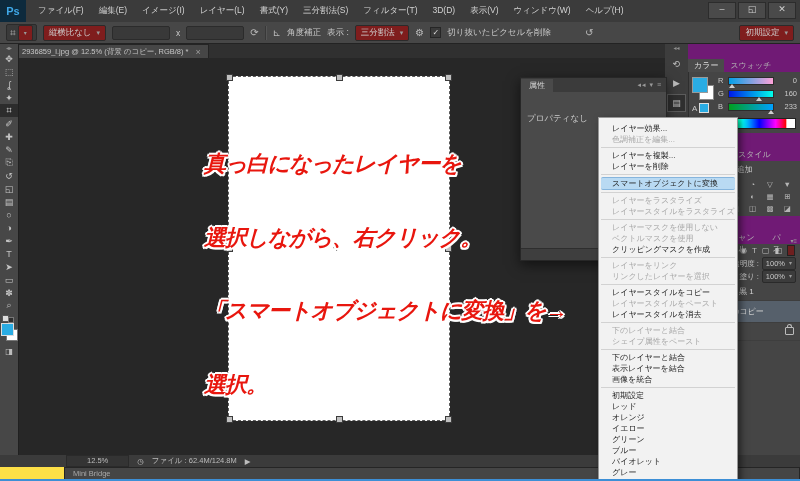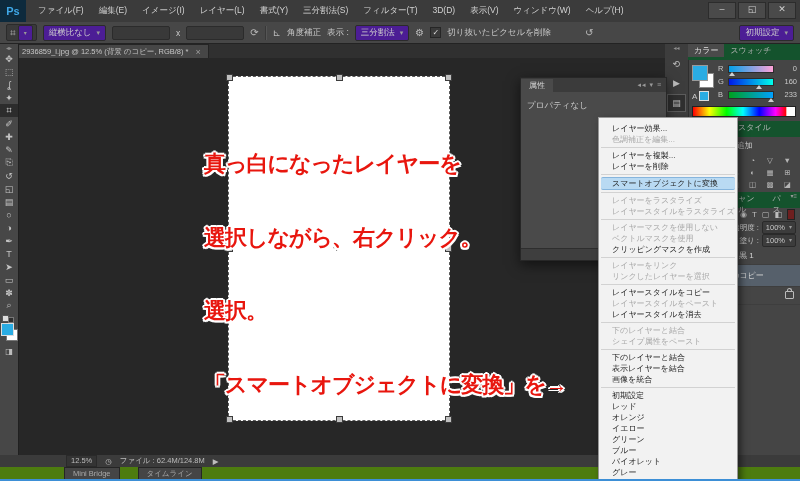--- a/index.html
+++ b/index.html
@@ -14,21 +14,21 @@
   .menus > div{padding:2px 2px;}
   .winbtns{position:absolute;right:4px;top:2px;display:flex;gap:2px;}
   .winbtns > div{width:26px;height:15px;background:#4a4a4a;border:1px solid #2c2c2c;
                  font-size:9px;line-height:13px;text-align:center;color:#cfcfcf;}
   
   .optionsbar{position:absolute;left:0;top:22px;width:800px;height:22px;background:#474747;
               border-bottom:1px solid #232323;display:flex;align-items:center;gap:6px;
               padding:0 6px;font-size:8.5px;z-index:2;box-sizing:border-box;}
   .toolchip{display:flex;align-items:center;gap:2px;background:#3a3a3a;border:1px solid #2b2b2b;
             height:15px;padding:0 3px;border-radius:2px;}
-  .dd{display:flex;align-items:center;gap:5px;background:#4c1d95;border:1px solid #2b2b2b;
+  .dd{display:flex;align-items:center;gap:5px;background:#7f1d1d;border:1px solid #2b2b2b;
       border-radius:2px;height:14px;padding:0 5px;color:#cfcfcf;}
   .dd .arr{font-size:7px;color:#9a9a9a;}
   .inp{width:56px;height:12px;background:#393939;border:1px solid #2b2b2b;border-radius:2px;}
   .obicon{color:#b9b9b9;font-size:10px;}
   .cb{width:9px;height:9px;background:#3a3a3a;border:1px solid #262626;font-size:8px;
       line-height:9px;text-align:center;color:#ddd;}
   .vsep{width:1px;height:14px;background:#383838;border-right:1px solid #555;}
   
   .tabrow{position:absolute;left:14px;top:44px;width:770px;height:14px;background:#303030;}
   .doctab{position:absolute;left:0;top:0;height:13px;background:#464646;border:1px solid #242424;
@@ -51,39 +51,39 @@
   .qmask{height:12px;display:flex;align-items:center;justify-content:center;font-size:8px;color:#bdbdbd;}
   
   .canvas{position:absolute;left:228px;top:76px;width:222px;height:345px;background:#fff;
           border:1px dashed #5a5a5a;box-sizing:border-box;z-index:1;}
   .handle{position:absolute;width:5px;height:5px;background:#c0c0c0;border:1px solid #3c3c3c;}
   .crosshair{position:absolute;font-size:9px;color:#8a8a8a;}
   
   .annotation{position:absolute;left:204px;top:103px;z-index:4;font-size:22px;font-weight:bold;
               line-height:24.5px;white-space:pre;letter-spacing:-1px;
               text-shadow:-2px 0 0 #fff,2px 0 0 #fff,0 -2px 0 #fff,0 2px 0 #fff,
-                          -1.5px -1.5px 0 #fff,1.5px -1.5px 0 #fff,-1.5px 1.5px 0 #fff,1.5px 1.5px 0 #fff;}
+                          -1.5px -1.5px 0 #fff,1.5px -1.5px 0 #fff,-1.5px 1.5px 0 #fff,1.5px 1.5px 0 #fff;font-style:italic;}
   
   .props{position:absolute;left:520px;top:77px;width:145px;height:182px;background:#4a4a4a;
          border:1px solid #272727;box-shadow:0 4px 12px rgba(0,0,0,.55);z-index:3;}
   .props .hdr{height:14px;background:#3b3b3b;display:flex;align-items:center;font-size:8px;}
   .props .ptab{background:#4a4a4a;height:13px;line-height:13px;padding:0 8px;color:#d5d5d5;margin-top:1px;}
   .props .hico{margin-left:auto;color:#9a9a9a;font-size:7px;padding-right:4px;letter-spacing:1px;}
-  .props .body{padding:8px 6px;font-size:8.5px;color:#cfcfcf;}
+  .props .body{padding:21px 6px;font-size:8.5px;color:#cfcfcf;}
   .props .ftr{position:absolute;left:0;bottom:0;width:100%;height:11px;background:#3e3e3e;
               border-top:1px solid #2e2e2e;}
   
   .dock{position:absolute;left:665px;top:44px;width:135px;height:411px;background:#454545;z-index:1;}
   .strip{position:absolute;left:0;top:0;width:23px;height:100%;background:#3d3d3d;border-right:1px solid #2e2e2e;}
   .strip .scollapse{font-size:6px;color:#8f8f8f;text-align:center;height:9px;line-height:9px;}
   .sicon{width:17px;height:16px;margin:3px auto;display:flex;align-items:center;justify-content:center;
          font-size:9px;color:#bdbdbd;}
   .sicon.selected{background:#303030;border:1px solid #5c5c5c;}
   .panels{position:absolute;left:23px;top:0;width:112px;height:100%;display:flex;flex-direction:column;}
-  .ptabs{height:16px;background:#14532d;display:flex;font-size:8px;color:#b4b4b4;}
+  .ptabs{height:28px;background:#701a75;display:flex;font-size:8px;color:#b4b4b4;align-items:flex-end;}
   .ptabs .pt{padding:1px 6px;height:11px;line-height:11px;}
   .ptabs .pt.active{background:#4a4a4a;color:#e0e0e0;}
   .ptabs .pmenu{margin-left:auto;padding-right:3px;font-size:6px;color:#999;}
   .colorbody{position:relative;height:44px;}
   .cw-fg{position:absolute;left:4px;top:5px;width:14px;height:14px;border:1px solid #999;z-index:1;}
   .cw-bg{position:absolute;left:11px;top:13px;width:13px;height:13px;background:#fff;border:1px solid #888;}
   .sliders{position:absolute;left:30px;top:2px;right:3px;}
   .srow{display:flex;align-items:center;height:13px;gap:3px;font-size:7.5px;color:#c9c9c9;}
   .srow .lab{width:7px;}
   .track{flex:1;height:6px;border:1px solid #2c2c2c;position:relative;}
@@ -125,23 +125,23 @@
   .mi{height:11px;line-height:11px;padding:0 6px 0 13px;white-space:nowrap;overflow:hidden;}
   .mi.disabled{color:#a9a9a9;}
   .mi.highlight{background:#b9daf3;border-top:1px solid #86b5dd;border-bottom:1px solid #86b5dd;
                 margin:0 2px;padding-left:11px;border-radius:2px;}
   .mi.sep{height:5px;position:relative;padding:0;}
   .mi.sep::before{content:"";position:absolute;left:2px;right:2px;top:2px;border-top:1px solid #d2d2d2;}
   
   .statusbar{position:absolute;left:0;top:455px;width:800px;height:12px;background:#3b3b3b;
              display:flex;align-items:center;font-size:7.5px;color:#bdbdbd;gap:8px;padding-left:66px;
              box-sizing:border-box;z-index:1;}
-  .statusbar .zoomfield{background:#343434;border:1px solid #2a2a2a;padding:0 4px;height:10px;line-height:10px;}
-  .btabs{position:absolute;left:0;top:467px;width:800px;height:12px;background:#4d7c0f;display:flex;
-         gap:18px;padding-left:64px;box-sizing:border-box;font-size:7.5px;color:#a9a9a9;z-index:1;}
+  .statusbar .zoomfield{background:#343434;border:1px solid #2a2a2a;padding:0 20px;height:10px;line-height:10px;}
+  .btabs{position:absolute;left:0;top:467px;width:800px;height:12px;background:#fde047;display:flex;
+         gap:18px;padding-left:64px;box-sizing:border-box;font-size:7.5px;color:#a9a9a9;z-index:1;flex-direction:column;}
   .btabs > div{background:#454545;padding:0 8px;height:11px;line-height:11px;border:1px solid #252525;border-bottom:none;}
   .bluebar{position:absolute;left:0;top:479px;width:800px;height:2px;background:#3d8fd6;z-index:6;}
 </style>
 </head>
 <body>
 
 <div class="app">
 
   <div class="titlebar">
     <div class="ps-logo">Ps</div>
@@ -287,22 +287,22 @@
     <div class="handle" style="right:-3px;top:168px"></div>
     <div class="handle" style="left:-3px;bottom:-3px"></div>
     <div class="handle" style="left:107px;bottom:-3px"></div>
     <div class="handle" style="right:-3px;bottom:-3px"></div>
     <div class="crosshair" style="left:104px;top:166px">✛</div>
   </div>
 
   <div class="annotation" style="color: rgb(232, 22, 14);">
     <div>真っ白になったレイヤーを</div>
     <div>選択しながら、右クリック。</div>
+    <div>「スマートオブジェクトに変換」を→</div>
     <div>選択。</div>
-    <div>「スマートオブジェクトに変換」を→</div>
   </div>
 
   <div class="props">
     <div class="hdr">
       <div class="ptab">属性</div>
       <div class="hico">
         <span>◂◂</span>
         <span>▾ ≡</span>
       </div>
     </div>

